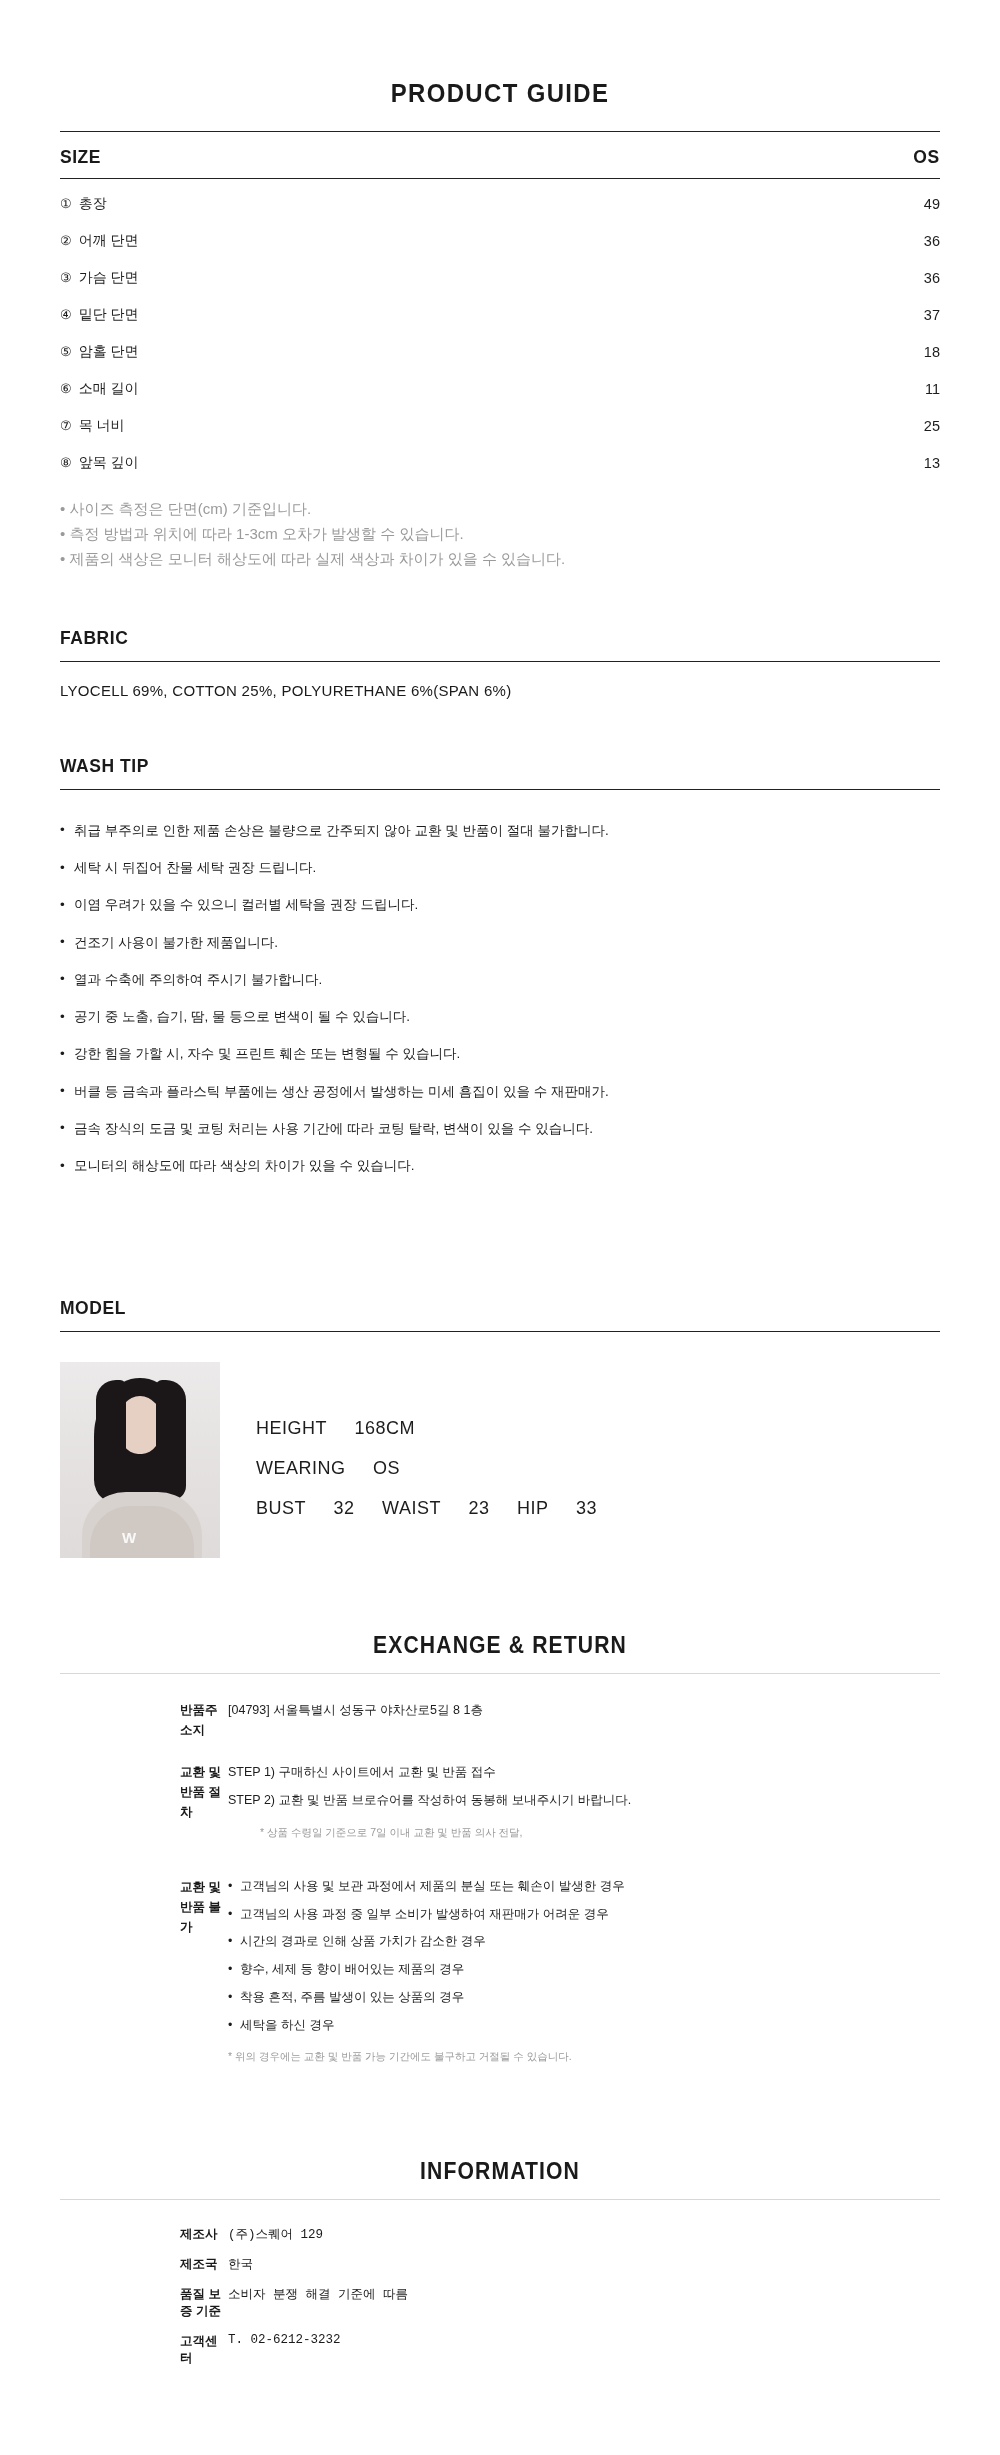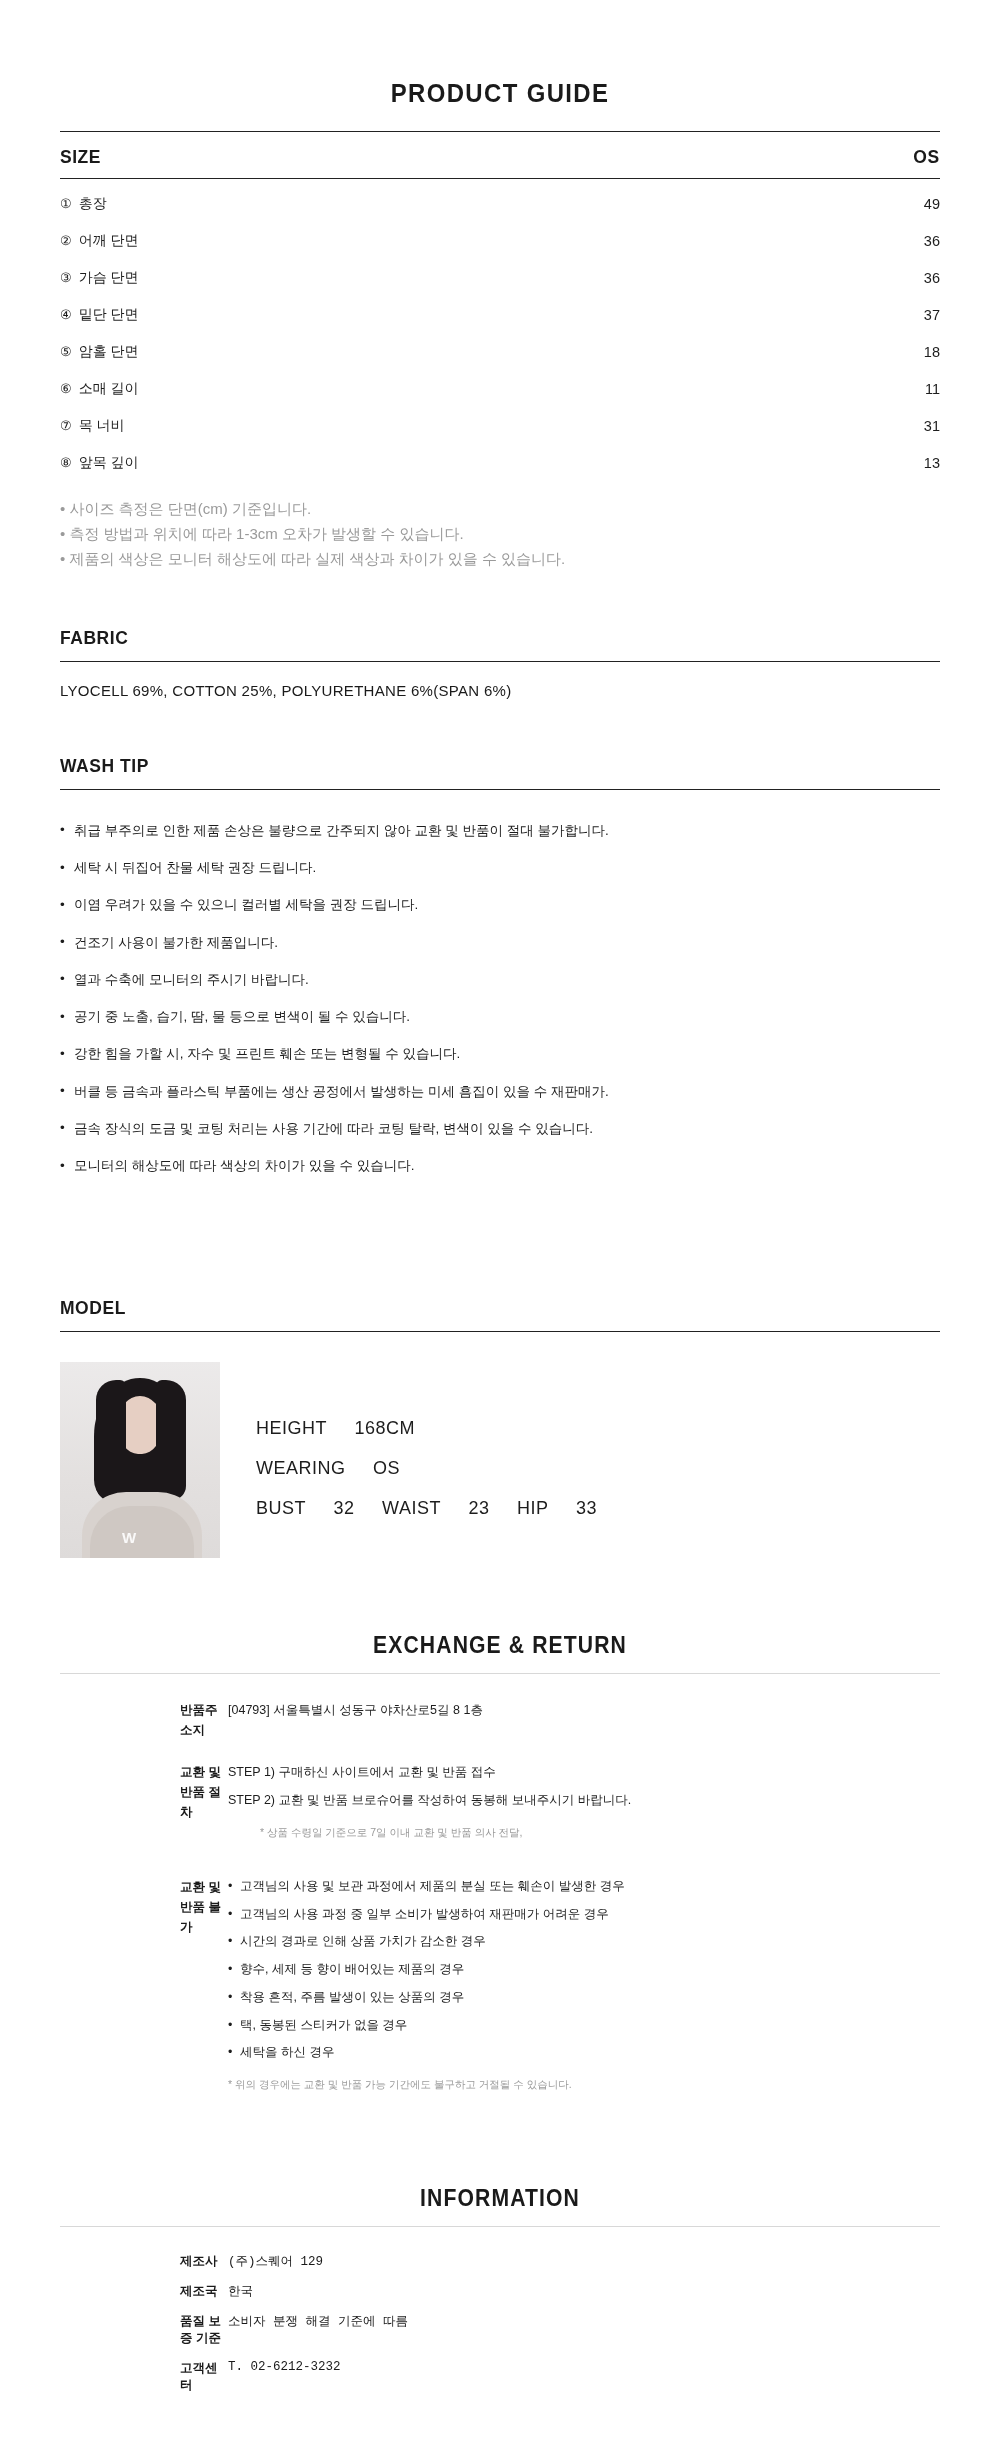--- a/index.html
+++ b/index.html
@@ -342,21 +342,21 @@
           <span class="circ">⑥</span>
           <span>소매 길이</span>
         </div>
         <div class="num">11</div>
       </div>
       <div class="size-row">
         <div class="name">
           <span class="circ">⑦</span>
           <span>목 너비</span>
         </div>
-        <div class="num">31</div>
+        <div class="num">25</div>
       </div>
       <div class="size-row">
         <div class="name">
           <span class="circ">⑧</span>
           <span>앞목 깊이</span>
         </div>
         <div class="num">13</div>
       </div>
     </div>
 
@@ -374,21 +374,21 @@
   </div>
 
   <div class="wrap block">
     <div class="section-title">WASH TIP</div>
     <div class="rule"></div>
     <ul class="wash-list">
       <li>취급 부주의로 인한 제품 손상은 불량으로 간주되지 않아 교환 및 반품이 절대 불가합니다.</li>
       <li>세탁 시 뒤집어 찬물 세탁 권장 드립니다.</li>
       <li>이염 우려가 있을 수 있으니 컬러별 세탁을 권장 드립니다.</li>
       <li>건조기 사용이 불가한 제품입니다.</li>
-      <li>열과 수축에 모니터의 주시기 바랍니다.</li>
+      <li>열과 수축에 주의하여 주시기 불가합니다.</li>
       <li>공기 중 노출, 습기, 땀, 물 등으로 변색이 될 수 있습니다.</li>
       <li>강한 힘을 가할 시, 자수 및 프린트 훼손 또는 변형될 수 있습니다.</li>
       <li>버클 등 금속과 플라스틱 부품에는 생산 공정에서 발생하는 미세 흠집이 있을 수 재판매가.</li>
       <li>금속 장식의 도금 및 코팅 처리는 사용 기간에 따라 코팅 탈락, 변색이 있을 수 있습니다.</li>
       <li>모니터의 해상도에 따라 색상의 차이가 있을 수 있습니다.</li>
     </ul>
   </div>
 
   <div class="wrap block" style="margin-top:112px;">
     <div class="section-title">MODEL</div>
@@ -451,21 +451,20 @@
 
       <div class="exch-row" style="padding-top:14px;">
         <div class="exch-label">교환 및 반품 불가</div>
         <div class="exch-value">
           <ul class="bullets">
             <li>고객님의 사용 및 보관 과정에서 제품의 분실 또는 훼손이 발생한 경우</li>
             <li>고객님의 사용 과정 중 일부 소비가 발생하여 재판매가 어려운 경우</li>
             <li>시간의 경과로 인해 상품 가치가 감소한 경우</li>
             <li>향수, 세제 등 향이 배어있는 제품의 경우</li>
             <li>착용 흔적, 주름 발생이 있는 상품의 경우</li>
-            <li>택, 동봉된 스티커가 없을 경우</li>
             <li>세탁을 하신 경우</li>
           </ul>
           <div class="tail-note">* 위의 경우에는 교환 및 반품 가능 기간에도 불구하고 거절될 수 있습니다.</div>
         </div>
       </div>
 
     </div>
   </div>
 
   <div class="wrap info-block">

